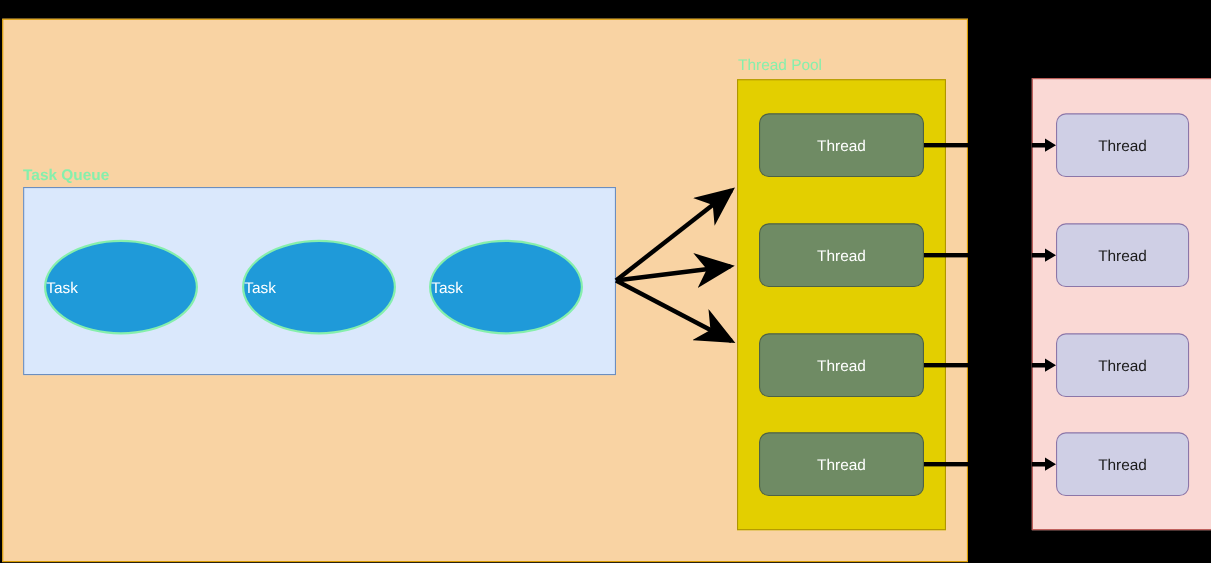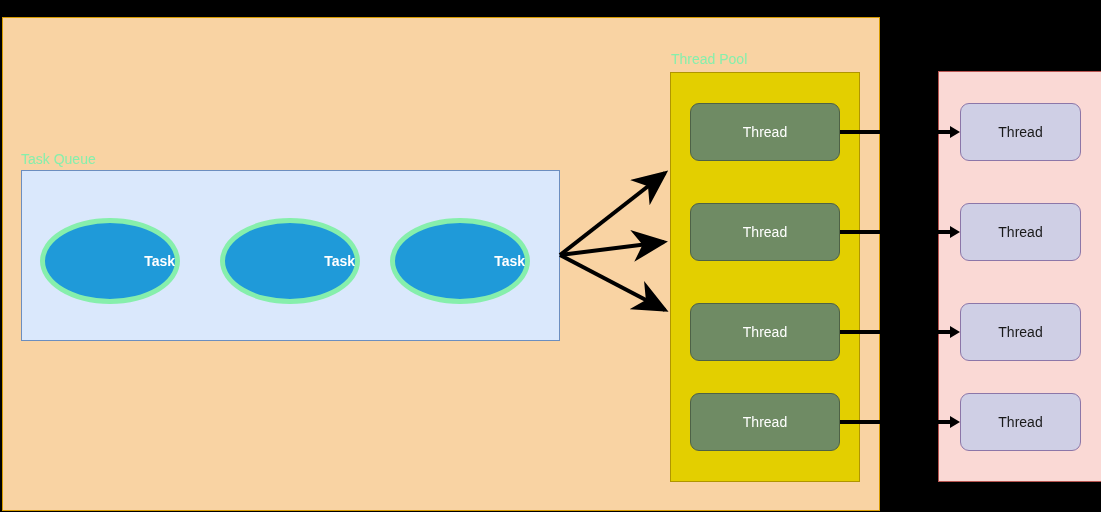--- a/index.html
+++ b/index.html
@@ -32,46 +32,45 @@
   }
 
   
   .diagram-label {
     position: absolute;
     font-size: 14px;
     color: #86efac;
     white-space: nowrap;
     line-height: 1;
   }
-  #task-queue-label { left: 21px;  top: 152px; }
+  #task-queue-label { left: 21px;  top: 152px; font-weight: bold; }
   #thread-pool-label { left: 671px; top: 52px; }
 
   
   #task-queue-box {
     position: absolute;
     left: 21px;
     top: 170px;
     width: 539px;
     height: 171px;
     background: #DAE8FC;
     border: 1px solid #6C8EBF;
     box-sizing: border-box;
   }
   .task-ellipse {
     position: absolute;
     width: 140px;
     height: 86px;
     background: #1F9AD9;
-    border: 5px solid #86efac;
+    border: 2px solid #86efac;
     border-radius: 50%;
     box-sizing: border-box;
     display: flex;
     align-items: center;
-    justify-content: flex-end;
-    font-weight: bold;
+    justify-content: flex-start;
   }
   .task-ellipse .task-text {
     font-size: 14px;
     color: #FFFFFF;
     line-height: 1;
   }
   #task-ellipse-0 { left: 40px;  top: 218px; }
   #task-ellipse-1 { left: 220px; top: 218px; }
   #task-ellipse-2 { left: 390px; top: 218px; }
 

